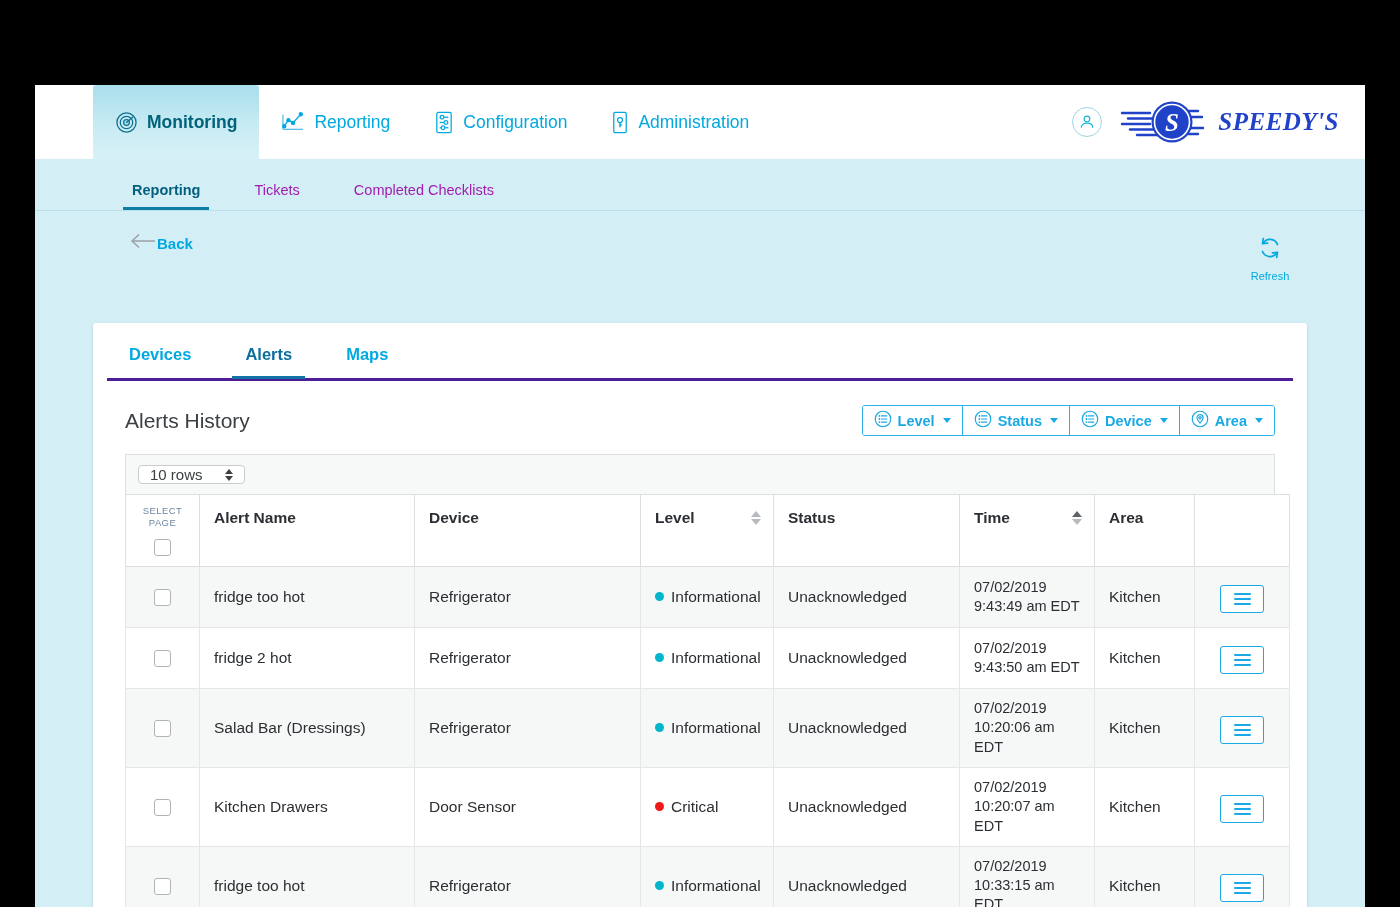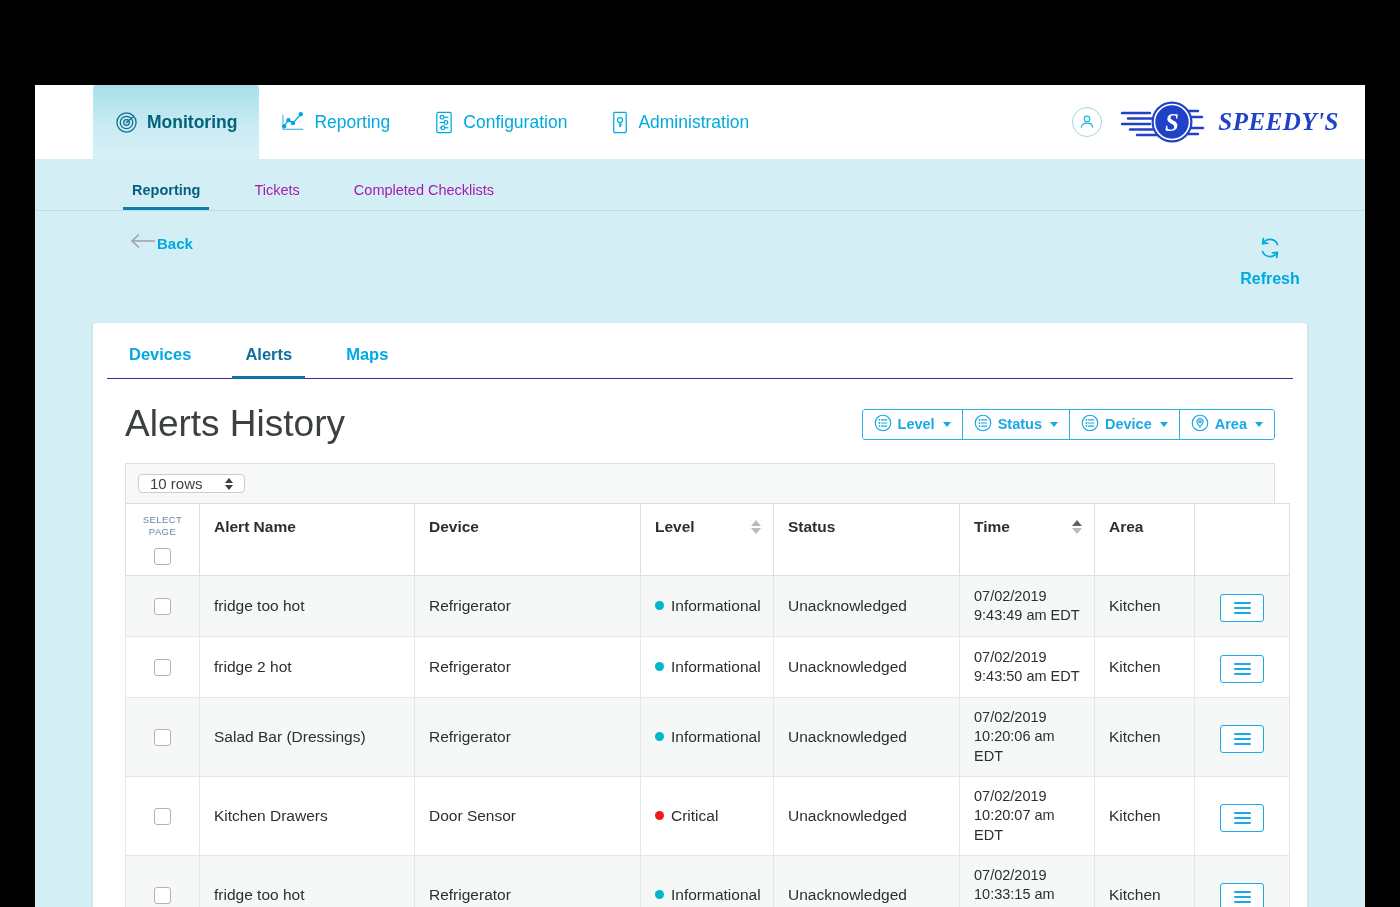--- a/index.html
+++ b/index.html
@@ -131,36 +131,36 @@
   .refresh-btn {
     position: absolute;
     right: 58px; top: 24px;
     width: 74px;
     display: flex;
     flex-direction: column;
     align-items: center;
     gap: 5px;
     cursor: pointer;
   }
-  .refresh-label { color: #00a9e0; font-size: 16px; font-weight: bold; }
+  .refresh-label { color: #00a9e0; font-size: 11px; font-weight: normal; }
 
   
   .card {
     margin: 0 58px;
     background: #ffffff;
     border-radius: 3px;
     box-shadow: 0 1px 3px rgba(0,0,0,0.12);
     min-height: 600px;
     overflow: hidden;
   }
   .card-tabs {
     display: flex;
     align-items: flex-end;
     padding: 22px 0 0 18px;
-    border-bottom: 1px solid #4c1d95;
+    border-bottom: 3px solid #4c1d95;
     margin: 0 14px;
   }
   .card-tab {
     position: relative;
     font-size: 16.5px;
     font-weight: bold;
     color: #00a9e0;
     padding: 0 4px 14px 4px;
     margin-right: 46px;
     cursor: pointer;
@@ -174,21 +174,21 @@
     background: #1172a8;
   }
 
   .card-head {
     display: flex;
     align-items: center;
     justify-content: space-between;
     padding: 24px 32px 18px 32px;
   }
   .card-title {
-    font-size: 37px;
+    font-size: 21px;
     color: #3c4043;
     font-weight: 400;
     text-align: right;
   }
 
   
   .filters {
     display: flex;
     border: 1.4px solid #29b0e8;
     border-radius: 3px;

